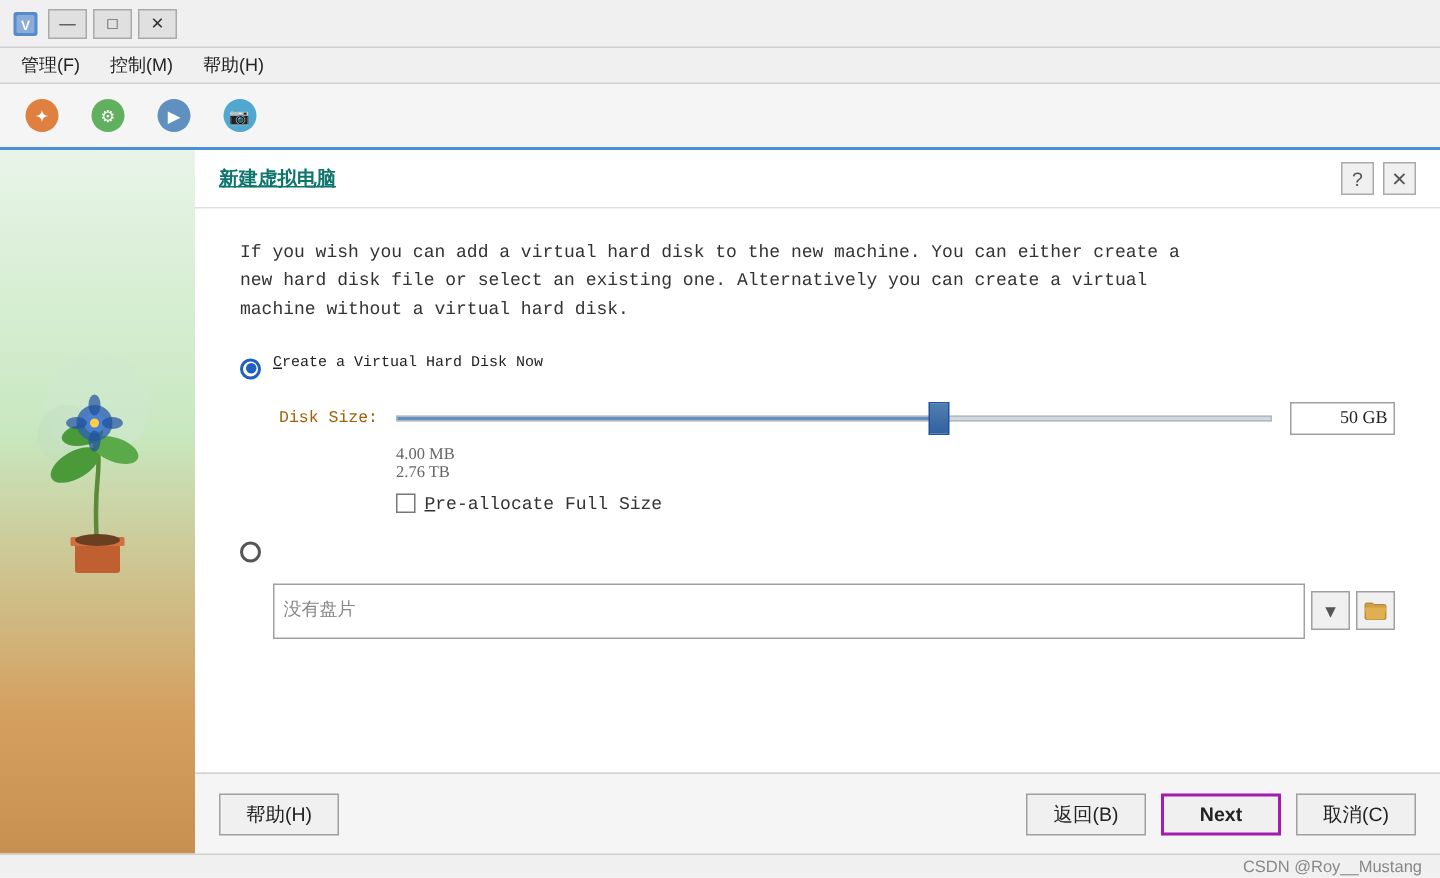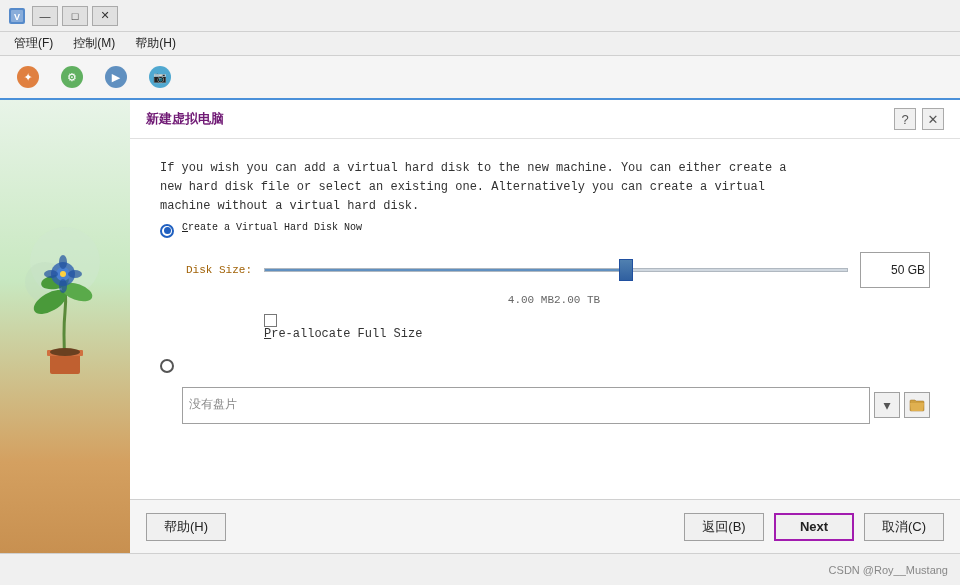--- a/index.html
+++ b/index.html
@@ -150,21 +150,22 @@
       display: flex;
       align-items: center;
       justify-content: space-between;
       padding: 8px 16px;
       border-bottom: 1px solid #e0e0e0;
       background: white;
     }
     .dialog-title-text {
       font-size: 13px;
       font-weight: bold;
-      color: #701a75;
+      color: #0f766e;
+      text-decoration: underline;
     }
     .dialog-header-btns {
       display: flex;
       gap: 6px;
     }
     .dialog-header-btn {
       width: 22px;
       height: 22px;
       border: 1px solid #aaa;
       background: #f0f0f0;
@@ -187,21 +188,21 @@
       font-size: 20px;
       font-weight: bold;
       color: #222;
       margin-bottom: 14px;
     }
     .section-description {
       font-family: 'Courier New', monospace;
       font-size: 12px;
       color: #333;
       line-height: 1.6;
-      margin-bottom: 5px;
+      margin-bottom: 20px;
     }
 
     .option-row {
       display: flex;
       align-items: flex-start;
       margin-bottom: 14px;
     }
     .radio-btn {
       width: 14px;
       height: 14px;
@@ -279,48 +280,48 @@
       width: 14px;
       height: 22px;
       background: linear-gradient(to bottom, #5080b0, #3060a0);
       border: 1px solid #2050a0;
       cursor: pointer;
       top: 50%;
       transform: translate(-50%, -50%);
     }
     .slider-value-input {
       width: 70px;
-      height: 36px;
+      height: 22px;
       border: 1px solid #a0a0a0;
       background: white;
-      font-family: Liberation Sans, sans-serif;
+      font-family: Liberation Serif, serif;
       font-size: 12px;
       text-align: right;
       padding-right: 4px;
       color: #222;
       padding-left: 16px;
     }
     .slider-range-row {
       display: flex;
-      justify-content: center;
+      justify-content: space-between;
       margin-left: 82px;
       margin-right: 86px;
-      font-family: Liberation Mono, monospace;
+      font-family: Liberation Serif, serif;
       font-size: 11px;
       color: #666;
       margin-bottom: 8px;
+      flex-direction: column;
     }
 
     
     .checkbox-row {
       display: flex;
-      align-items: flex-start;
+      align-items: center;
       margin-left: 82px;
       margin-bottom: 16px;
-      flex-direction: column;
     }
     .checkbox {
       width: 13px;
       height: 13px;
       border: 1px solid #777;
       background: white;
       margin-right: 6px;
       cursor: pointer;
       display: flex;
       align-items: center;
@@ -414,21 +415,21 @@
       justify-content: center;
     }
     .footer-btn.primary {
       background: #f0f0f0;
       border: 2px solid #a21caf;
       font-weight: bold;
     }
 
     
     .status-bar {
-      height: 32px;
+      height: 16px;
       background: #f0f0f0;
       border-top: 1px solid #d0d0d0;
       display: flex;
       align-items: center;
       justify-content: flex-end;
       padding: 0 12px;
     }
     .status-text {
       font-size: 11px;
       color: #888;
@@ -536,21 +537,21 @@
           <div class="slider-container">
             <div class="slider-track">
               <div class="slider-fill"></div>
               <div class="slider-thumb"></div>
             </div>
           </div>
           <input class="slider-value-input" type="text" value="50 GB" style="">
         </div>
         <div class="slider-range-row">
           <span>4.00 MB</span>
-          <span>2.00 TB</span>
+          <span>2.76 TB</span>
         </div>
 
         <div class="checkbox-row">
           <div class="checkbox"></div>
           <span class="checkbox-label">
             <u>P</u>re-allocate Full Size
           </span>
         </div>
       </div>
 

